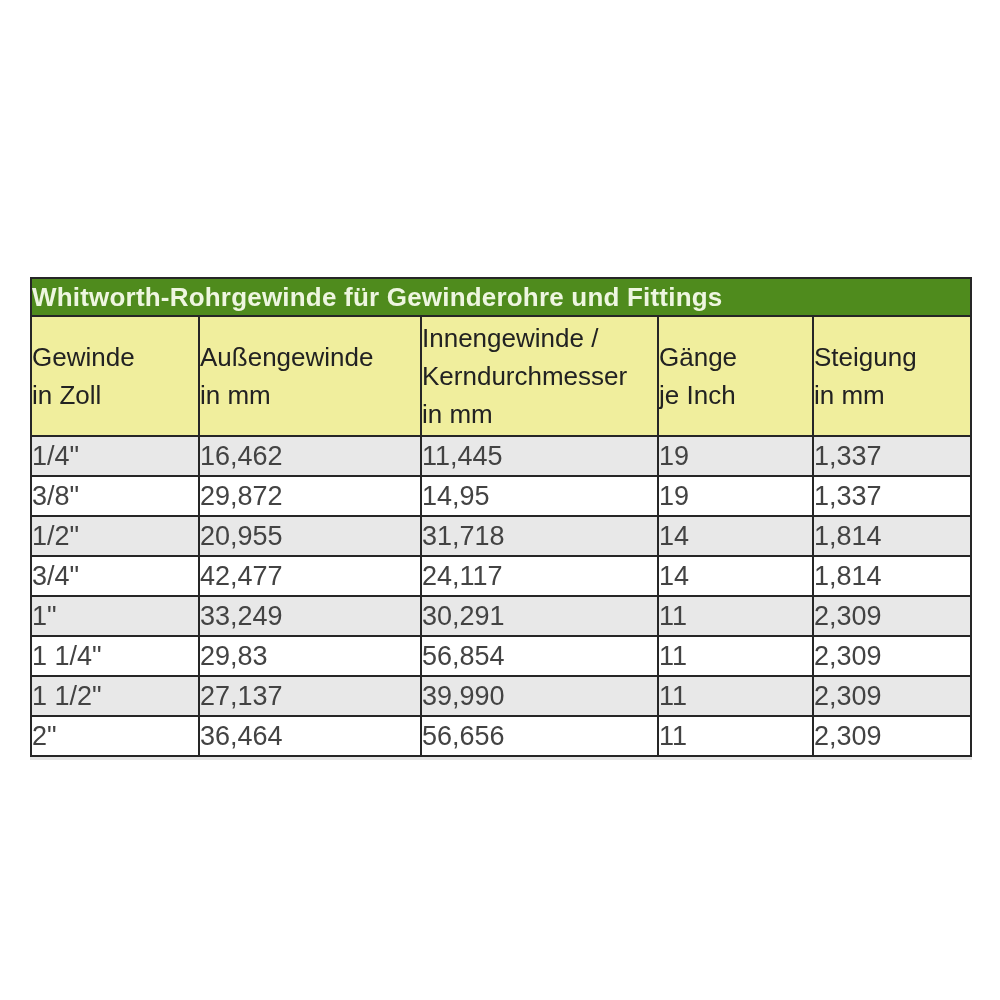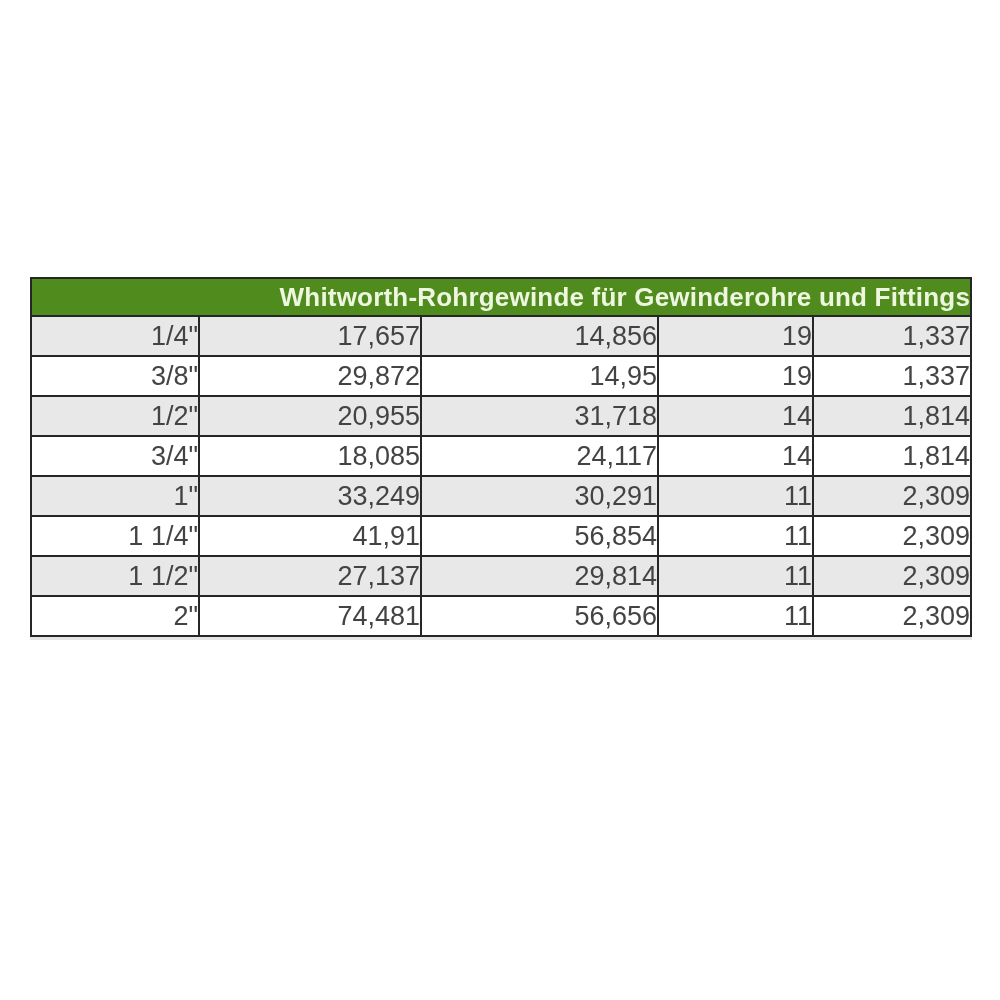--- a/index.html
+++ b/index.html
@@ -21,21 +21,21 @@
     position: absolute;
     left: 30px;
     top: 277px;
     width: 940px;
     border-collapse: collapse;
     table-layout: fixed;
     box-shadow: 0 3px 0 rgba(180,180,180,0.35);
   }
   table.spec th, table.spec td {
     border: 2px solid #262626;
-    text-align: right;
+    text-align: left;
     vertical-align: middle;
     padding: 0;
     overflow: hidden;
   }
   .title-cell {
     background: #4f8b1d;
     color: #eef6e0;
     font-size: 26px;
     font-weight: bold;
     height: 36px;
@@ -67,73 +67,86 @@
       <col style="width:168px">
       <col style="width:222px">
       <col style="width:237px">
       <col style="width:155px">
       <col style="width:158px">
     </colgroup>
     <thead>
       <tr>
         <th class="title-cell" colspan="5">Whitworth-Rohrgewinde für Gewinderohre und Fittings</th>
       </tr>
+      <tr>
+        <th class="head-cell">Gewinde
+in Zoll</th>
+        <th class="head-cell">Außengewinde
+in mm</th>
+        <th class="head-cell">Innengewinde /
+Kerndurchmesser
+in mm</th>
+        <th class="head-cell">Gänge
+je Inch</th>
+        <th class="head-cell">Steigung
+in mm</th>
+      </tr>
     </thead>
     <tbody>
       <tr class="data-row odd">
         <td>1/4"</td>
-        <td>17,657</td>
-        <td>14,856</td>
+        <td>16,462</td>
+        <td>11,445</td>
         <td>19</td>
         <td>1,337</td>
       </tr>
       <tr class="data-row even">
         <td>3/8"</td>
         <td>29,872</td>
         <td>14,95</td>
         <td>19</td>
         <td>1,337</td>
       </tr>
       <tr class="data-row odd">
         <td>1/2"</td>
         <td>20,955</td>
         <td>31,718</td>
         <td>14</td>
         <td>1,814</td>
       </tr>
       <tr class="data-row even">
         <td>3/4"</td>
-        <td>18,085</td>
+        <td>42,477</td>
         <td>24,117</td>
         <td>14</td>
         <td>1,814</td>
       </tr>
       <tr class="data-row odd">
         <td>1"</td>
         <td>33,249</td>
         <td>30,291</td>
         <td>11</td>
         <td>2,309</td>
       </tr>
       <tr class="data-row even">
         <td>1 1/4"</td>
-        <td>41,91</td>
+        <td>29,83</td>
         <td>56,854</td>
         <td>11</td>
         <td>2,309</td>
       </tr>
       <tr class="data-row odd">
         <td>1 1/2"</td>
         <td>27,137</td>
-        <td>29,814</td>
+        <td>39,990</td>
         <td>11</td>
         <td>2,309</td>
       </tr>
       <tr class="data-row even">
         <td>2"</td>
-        <td>74,481</td>
+        <td>36,464</td>
         <td>56,656</td>
         <td>11</td>
         <td>2,309</td>
       </tr>
     </tbody>
   </table>
 </div>
 
 </body></html>

